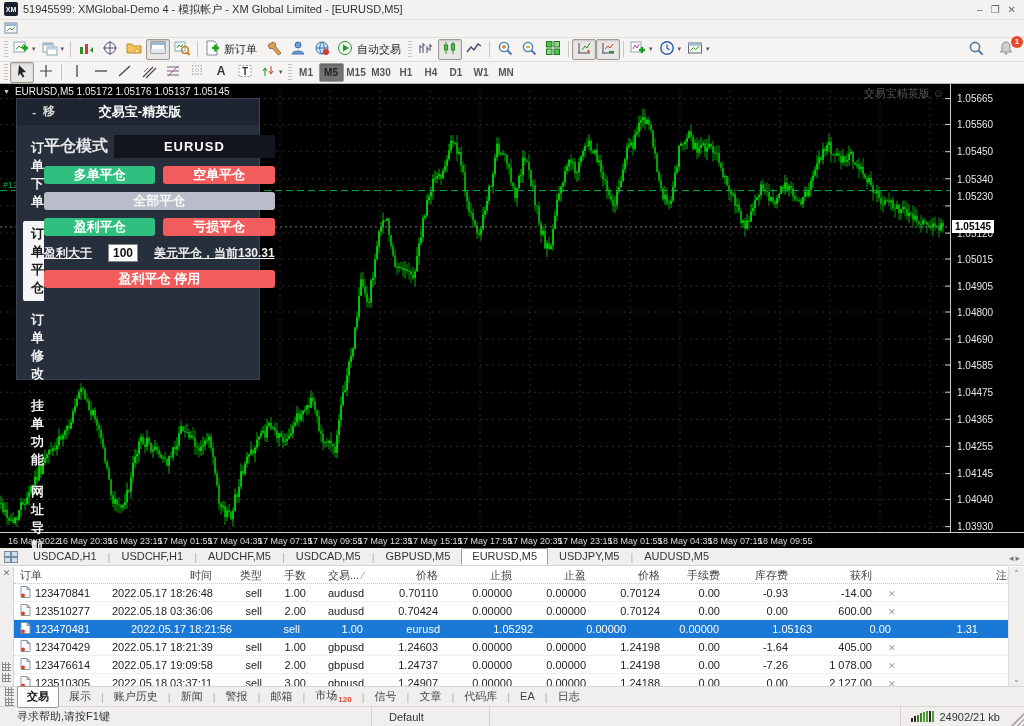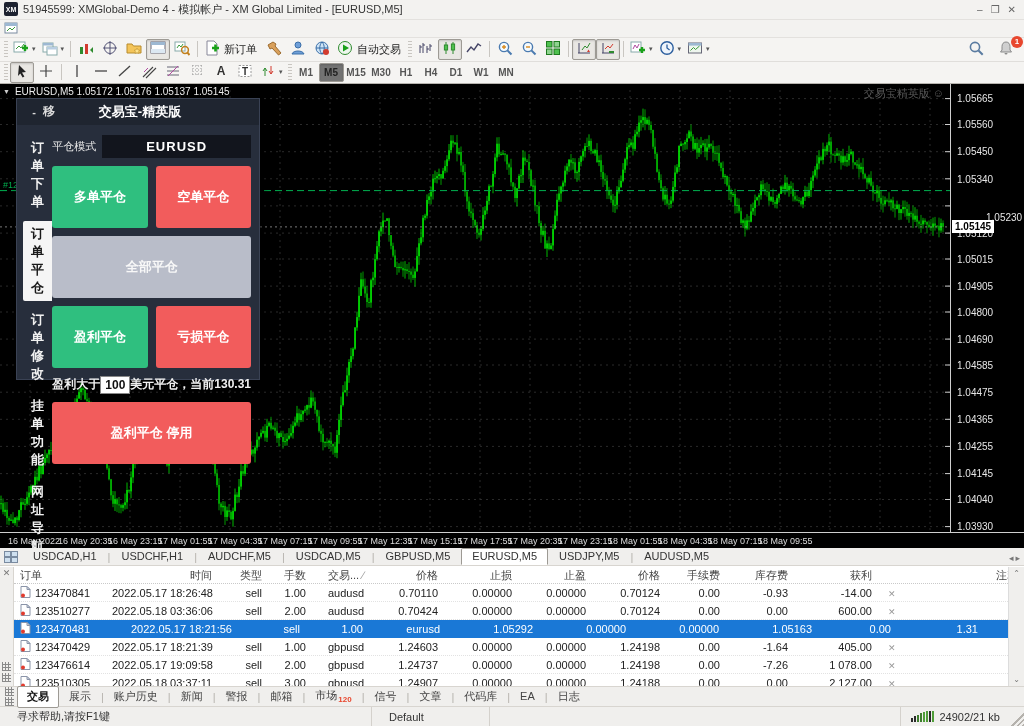--- a/index.html
+++ b/index.html
@@ -58,30 +58,30 @@
   .panel-title { height:26px; background:#1f2530; display:flex; align-items:center; padding:0 8px; }
   .panel-min { width:18px; text-align:center; font-weight:bold; color:#dcdcdc; }
   .panel-move { width:30px; font-weight:bold; color:#dcdcdc; font-size:12px; }
   .panel-caption { flex:1; text-align:center; font-size:13px; font-weight:bold; color:#fff; margin-right:44px; }
   .panel-body { display:flex; padding-top:8px; }
   .panel-nav { width:84px; display:flex; flex-direction:column; gap:6px; padding-top:2px; }
   .pnav-item { font-size:13px; font-weight:bold; color:#f0f0f0; padding:4px 0 4px 14px; }
   .pnav-item.active { background:#f5f5f5; color:#1a1a1a; border-radius:2px 0 0 2px; margin-left:6px; padding-left:8px; }
   .panel-content { flex:1; padding:0 8px 0 0; display:flex; flex-direction:column; gap:8px; }
   .mode-row { display:flex; align-items:center; gap:6px; margin-top:2px; }
-  .mode-label { font-size:11px; font-weight:normal; }
+  .mode-label { font-size:16px; font-weight:bold; }
   .mode-value { flex:1; background:#12151d; color:#fff; font-weight:bold; text-align:center;
                 font-size:13px; padding:4px 0; letter-spacing:1px; }
   .btn-row { display:flex; gap:8px; }
   .pbtn { flex:1; border:none; border-radius:3px; font-size:13px; font-weight:bold; color:#fff;
-          padding:22px 0; text-align:center; font-family:inherit; }
+          padding:0 0; text-align:center; font-family:inherit; }
   .pbtn.green { background:#2fbf7f; }
   .pbtn.red { background:#f25c5c; }
   .pbtn.gray { background:#b9bdc9; color:#f8f8f8; }
-  .threshold-row { display:flex; align-items:flex-start; gap:0; font-size:12px; font-weight:bold; color:#f0f0f0; white-space:nowrap; }
+  .threshold-row { display:flex; align-items:flex-end; gap:16px; font-size:12px; font-weight:bold; color:#f0f0f0; white-space:nowrap;text-decoration:underline; }
   .threshold-input { width:30px; background:#fff; color:#111; border:1px solid #888; font-size:12px;
                      font-weight:bold; text-align:center; padding:1px 0; font-family:inherit; }
 
   
   .chart-tabs { height:18px; background:#f0efed; display:flex; align-items:flex-end; padding-left:2px; border-bottom:1px solid #d8d5d0; }
   .ctab-icon { width:14px; height:12px; margin:0 4px 2px 2px; }
   .ctab { font-size:11px; color:#333; padding:1px 10px 2px; border:1px solid transparent; white-space:nowrap; }
   .ctab.active { background:#fff; border-color:#9d9a94; border-bottom-color:#fff; border-radius:2px 2px 0 0; }
   .ctab-sep { color:#b5b2ad; padding-bottom:2px; }
   .ctab-scroll { margin-left:auto; display:flex; gap:2px; padding:0 4px 2px; color:#777; font-size:9px; }
@@ -1425,21 +1425,21 @@
       <span style="font-size:7px;color:#ccc;">▼</span>
       <span>EURUSD,M5 1.05172 1.05176 1.05137 1.05145</span>
     </div>
     <div class="watermark">交易宝精英版 ☺</div>
 
     <div class="price-axis" id="price-axis">
         <div class="pa-label" style="top: 9.63333px;">1.05665</div>
         <div class="pa-label" style="top: 35.5333px;">1.05560</div>
         <div class="pa-label" style="top: 62.6667px;">1.05450</div>
         <div class="pa-label" style="top: 89.8px;">1.05340</div>
-        <div class="pa-label" style="top: 128px; margin-left: 29px;">1.05230</div>
+        <div class="pa-label" style="top: 107px;">1.05230</div>
         <div class="pa-label" style="top: 144.067px;">1.05120</div>
         <div class="pa-label" style="top: 169.967px;">1.05015</div>
         <div class="pa-label" style="top: 197.1px;">1.04905</div>
         <div class="pa-label" style="top: 223px;">1.04800</div>
         <div class="pa-label" style="top: 250.133px;">1.04690</div>
         <div class="pa-label" style="top: 276.033px;">1.04585</div>
         <div class="pa-label" style="top: 303.167px;">1.04475</div>
         <div class="pa-label" style="top: 330.3px;">1.04365</div>
         <div class="pa-label" style="top: 357.433px;">1.04255</div>
         <div class="pa-label" style="top: 384.567px;">1.04145</div>

